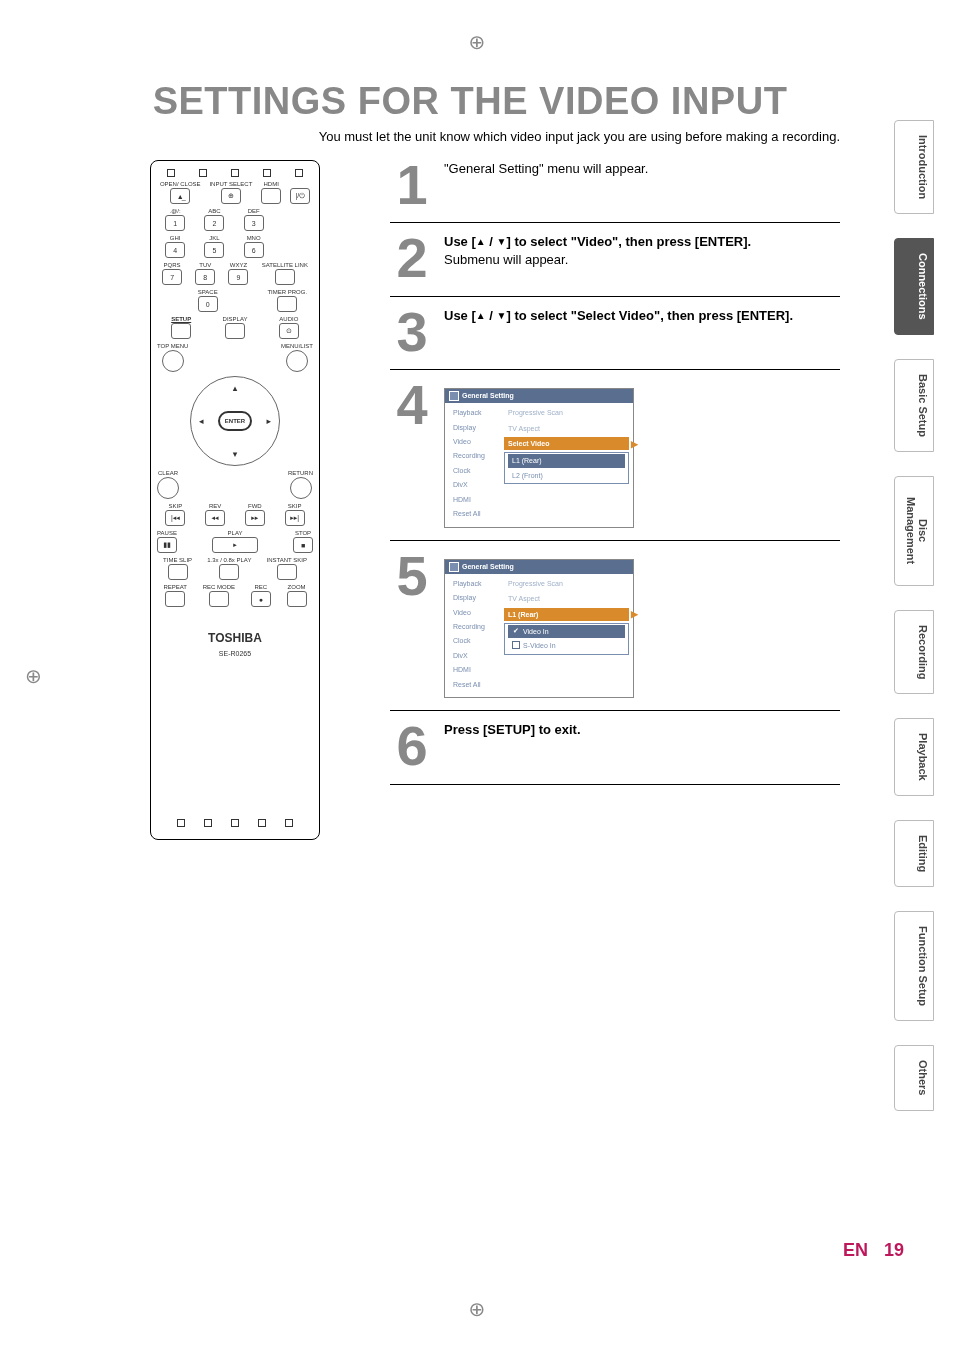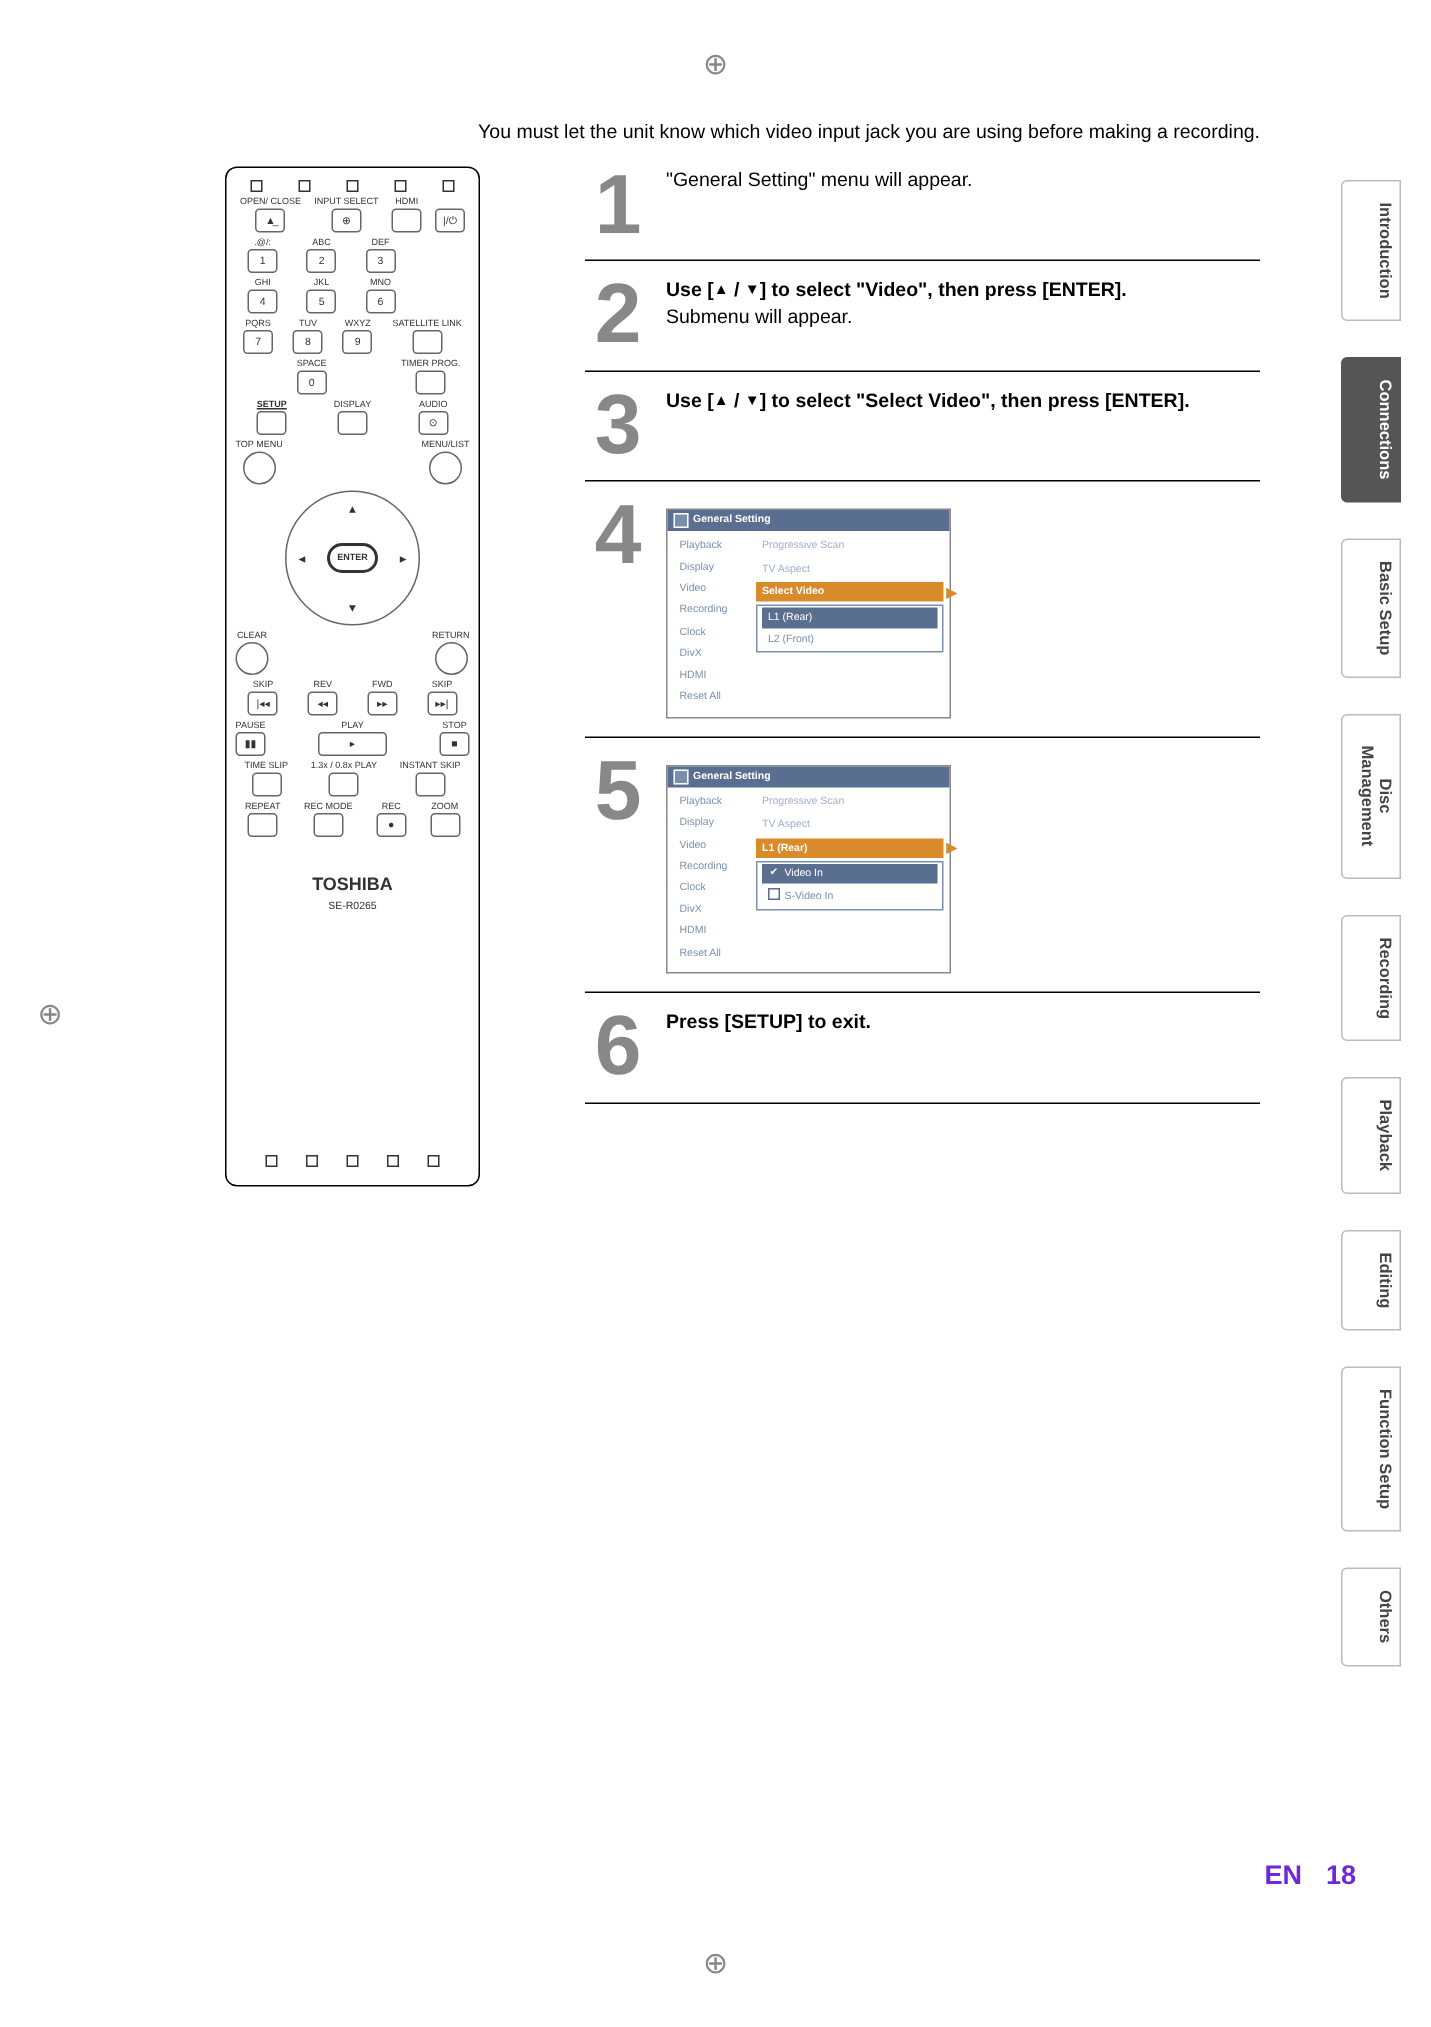--- a/index.html
+++ b/index.html
@@ -156,38 +156,39 @@
   .tab.active { background:#555; color:#fff; border-color:#555;}
   .tab.two { height: 110px; display:flex; justify-content:center;}
   .footer {
     position:absolute;
     left: 0; right: 50px;
     bottom: 90px;
     display:flex;
     justify-content:flex-end;
     gap: 16px;
     font-weight:bold;
-    color:#6d28d9;
+    color:#be185d;
     font-size: 18px;
   }
   .crop-marks { position:absolute; color:#888; font-size:20px;}
   .crop-tc{ left:50%; top:30px; transform:translateX(-50%); }
   .crop-ml{ left:25px; top:50%; transform:translateY(-50%);}
   .crop-mr{ right:25px; top:50%; transform:translateY(-50%);}
   .crop-bc{ left:50%; bottom:30px; transform:translateX(-50%);}
 </style>
 </head>
 <body>
 
 <div class="crop-marks crop-tc">⊕</div>
 <div class="crop-marks crop-ml">⊕</div>
 <div class="crop-marks crop-mr">⊕</div>
 <div class="crop-marks crop-bc">⊕</div>
 
 <div class="page">
+  <h1 class="title">SETTINGS FOR THE VIDEO INPUT</h1>
   <p class="intro">You must let the unit know which video input jack you are using before making a recording.</p>
 
   <div class="content">
 
     <div class="remote-col">
       <div class="remote">
 
         <div class="rrow">
           <span class="sq"></span>
             <span class="sq"></span>
@@ -506,14 +507,14 @@
 Management</div>
     <div class="tab" style="white-space: pre;">Recording</div>
     <div class="tab" style="white-space: pre;">Playback</div>
     <div class="tab" style="white-space: pre;">Editing</div>
     <div class="tab" style="white-space: pre;">Function Setup</div>
     <div class="tab" style="white-space: pre;">Others</div>
   </div>
 
 <div class="footer">
   <span>EN</span>
-  <span>18</span>
+  <span>19</span>
 </div>
 
 </body></html>

